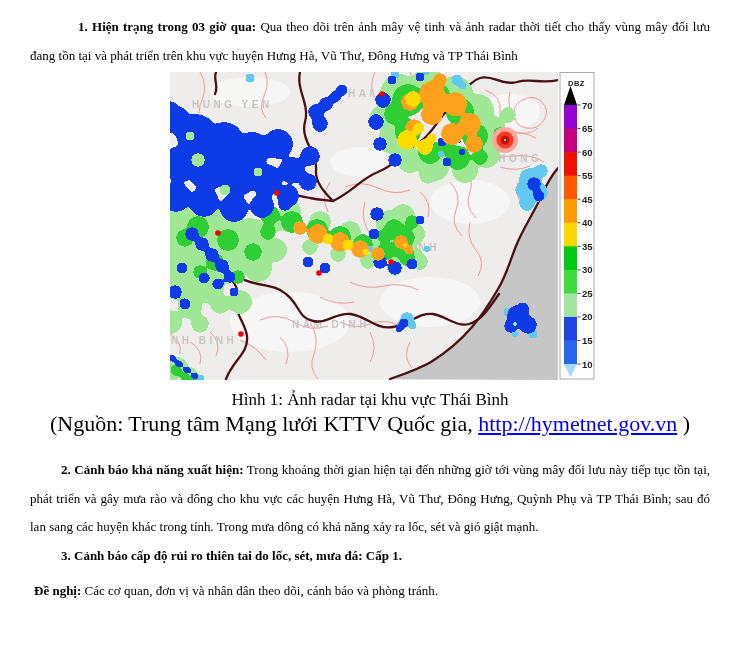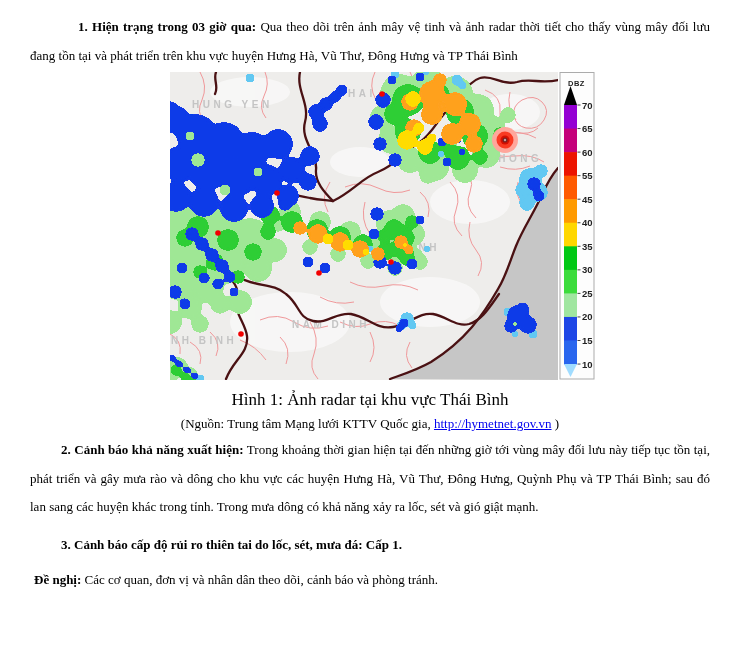--- a/index.html
+++ b/index.html
@@ -8,24 +8,24 @@
     font-family:"Liberation Serif",serif;color:#000;
     overflow:hidden;
   }
   .doc{padding:13px 28px 0 30px;}
   p{margin:0;font-size:13px;line-height:28.5px;text-align:justify;}
   .ind1{text-indent:48px;}
   .ind2{text-indent:31px;}
   b{font-weight:bold;}
   .figwrap{margin:2px 0 0 140px;width:425px;height:308px;line-height:0;}
   .caption{text-align:center;font-size:17px;line-height:24px;margin-top:8px;}
-  .source{text-align:center;font-size:13px;line-height:24px;}
+  .source{text-align:center;font-size:22px;line-height:24px;}
   .source a{color:#0000EE;text-decoration:underline;}
-  .p2{margin-top:0;}
-  .p3{margin-top:9px;font-weight:bold;}
+  .p2{margin-top:20px;}
+  .p3{font-weight:bold;}
   .p4{margin-top:7px;padding-left:4px;}
   svg text.maplabel{
     font-family:"Liberation Sans",sans-serif;font-size:10px;
     letter-spacing:3.5px;fill:#c4c4c4;font-weight:bold;
   }
   svg text.cbtick{
     font-family:"Liberation Sans",sans-serif;font-size:9.5px;
     font-weight:bold;fill:#222;
   }
   svg text.cbtitle{

